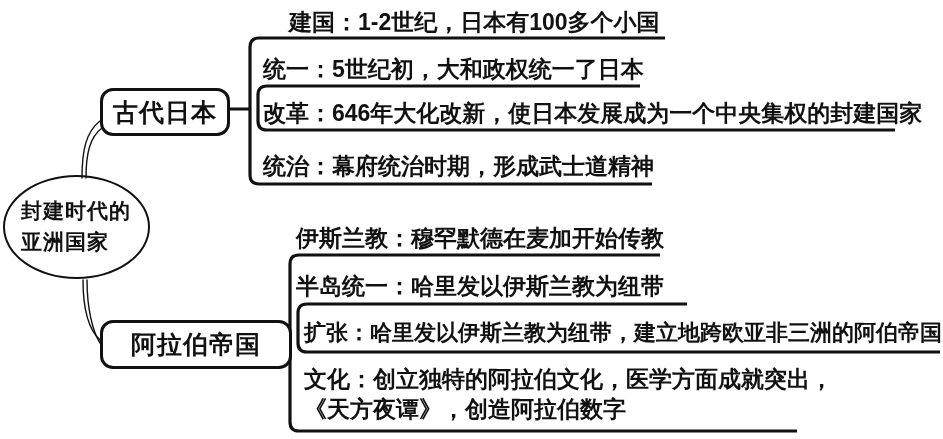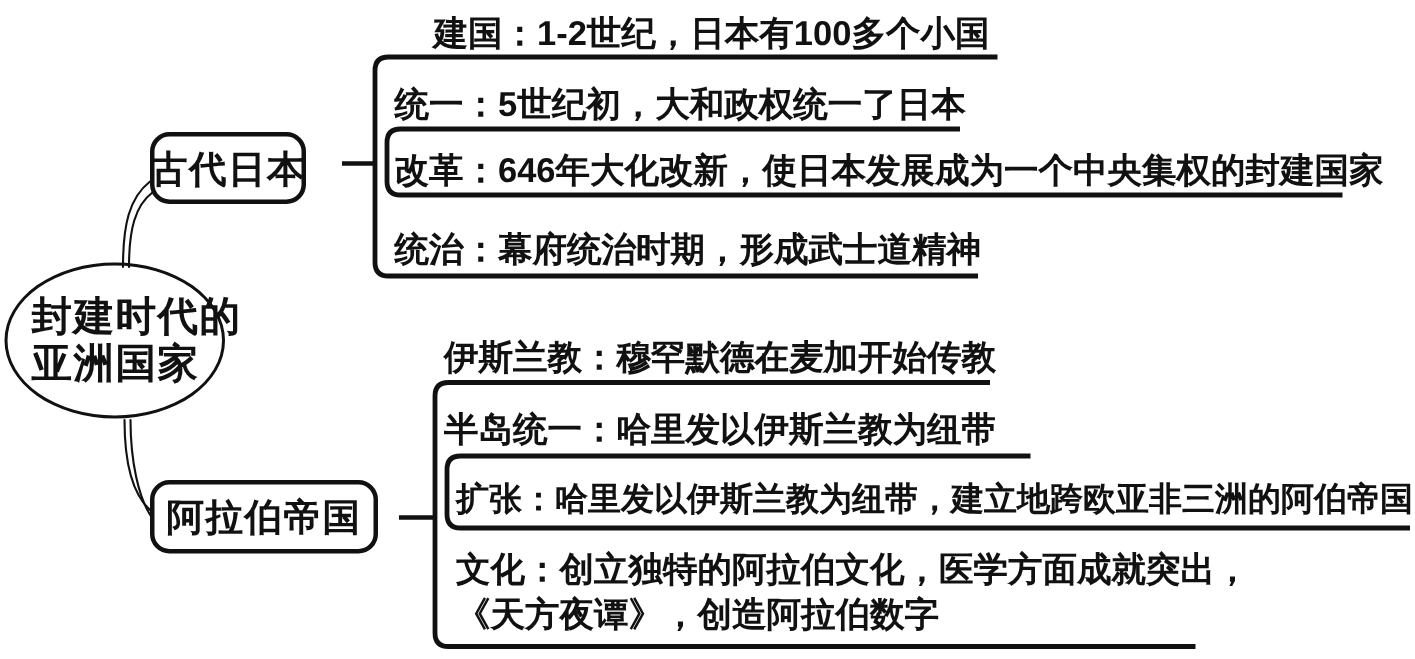--- a/index.html
+++ b/index.html
@@ -17,31 +17,31 @@
   .connector{stroke-width:3px;}
   .curve{stroke-width:1.4px;stroke-linecap:round;}
   .root-ellipse{
     position:absolute;left:3px;top:175px;width:147px;height:104px;
     border:2.6px solid #111111;border-radius:50%;
     box-sizing:border-box;
     display:flex;flex-direction:column;justify-content:center;
     padding-left:16px;
   }
   .root-ellipse .rline{
-    font-size:27px;font-weight:700;line-height:31px;letter-spacing:1px;white-space:nowrap;font-family:Liberation Serif, serif;
+    font-size:21px;font-weight:700;line-height:31px;letter-spacing:1px;white-space:nowrap;font-family:Liberation Serif, serif;
   }
   .branch-box{
     position:absolute;
     border:3px solid #111111;border-radius:13px;
     box-sizing:border-box;background:#ffffff;
     display:flex;align-items:center;justify-content:center;
     font-size:25px;font-weight:700;letter-spacing:1px;white-space:nowrap;
   }
-  .box-japan{left:100px;top:88px;width:104px;height:48px;}
-  .box-arab{left:100px;top:320px;width:152px;height:49px;}
+  .box-japan{left:100px;top:88px;width:130px;height:48px;}
+  .box-arab{left:100px;top:320px;width:192px;height:49px;}
   .item{
     position:absolute;
     font-size:23px;font-weight:700;line-height:28px;white-space:nowrap;
   }
   .item .l2{display:block;line-height:30px;}
 </style>
 </head>
 <body>
 
 <div class="canvas">

